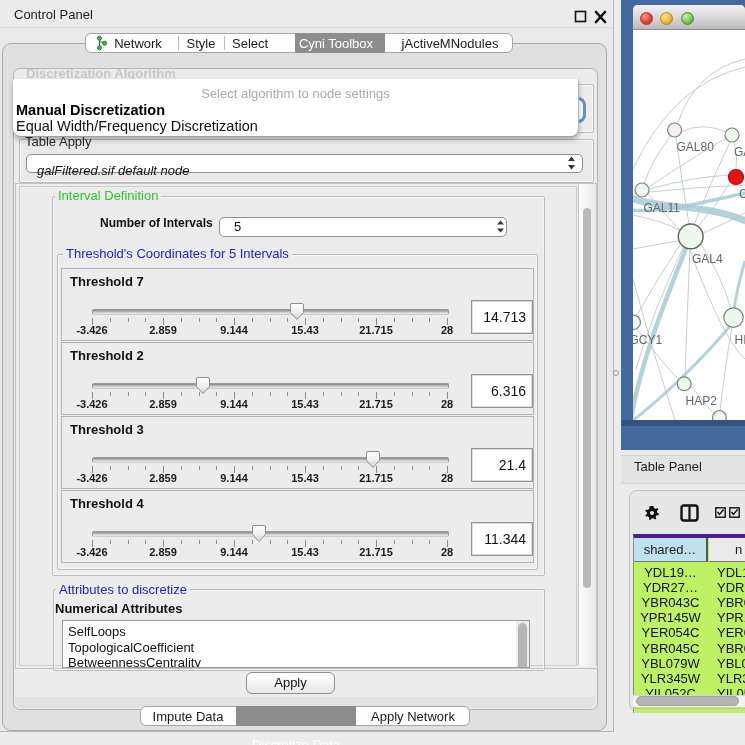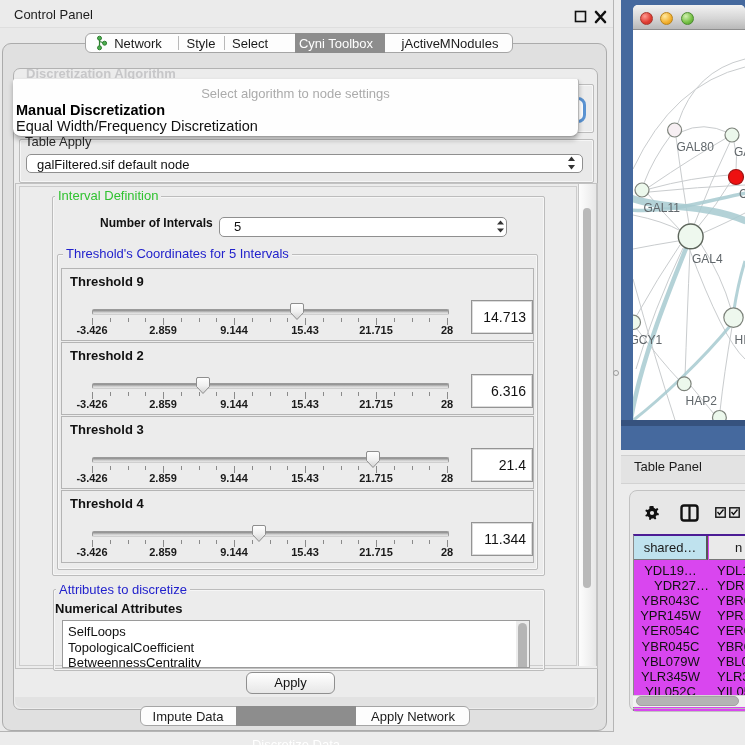--- a/index.html
+++ b/index.html
@@ -63,22 +63,22 @@
   
   #bluframe{left:621px;top:0;width:124px;height:450px;background:#45699e;}
   #netwin{left:633px;top:5px;width:112px;height:415px;background:#fff;border-radius:5px 5px 0 0;}
   #nettitle{left:0;top:0;width:112px;height:24px;border-radius:5px 5px 0 0;
             background:linear-gradient(#f2f2f2,#d6d6d6 55%,#b9b9b9);border-bottom:1px solid #8e8e8e;}
   .light{position:absolute;top:6.5px;width:11px;height:11px;border-radius:50%;}
   #tpbar{left:621px;top:455px;width:124px;height:27px;background:#e3e3e3;
          border-top:1px solid #cfcfcf;border-bottom:1px solid #d2d2d2;}
   #toolpanel{left:629px;top:490px;width:130px;height:220px;background:#e7e7e7;
              border:1px solid #c2c2c2;border-radius:8px 0 0 8px;}
-  #ytable{left:633px;top:534px;width:112px;height:175px;background:#d946ef;
-          border-top:2px solid #4c1d95;border-left:1px solid #8a8a8a;font-size:13px;}
+  #ytable{left:633px;top:534px;width:112px;height:175px;background:#bef264;
+          border-top:4px solid #4c1d95;border-left:1px solid #8a8a8a;font-size:13px;}
   .trow{position:absolute;width:73px;text-align:center;color:#111;}
   .trow2{position:absolute;left:83px;color:#111;}
 </style>
 </head>
 <body>
 
 <div class="abs" style="left:0;top:731px;width:621px;height:14px;background:#ececec;"></div>
 
 <div class="abs" id="cpwin"></div>
 <div class="abs" style="left:0;top:0;width:613px;height:27px;background:#ebebeb;border-bottom:1px solid #dedede;"></div>
@@ -109,21 +109,21 @@
 <div class="tabtxt" style="left:295px;top:36px;width:82px;color:#fff;">Cyni Toolbox</div>
 <div class="tabtxt" style="left:390px;top:36px;width:120px;">jActiveMNodules</div>
 
 <div class="group" style="left:19px;top:84px;width:573px;height:47px;background:#ececec;"></div>
 <div class="lbl" style="left:26px;top:66px;font-size:13px;color:#c7c7c9;font-weight:bold;">Discretization Algorithm</div>
 <div class="combo" style="left:30px;top:97px;width:550px;height:20px;border:3px solid #5a93d2;border-radius:8px;"></div>
 
 <div class="group" style="left:19px;top:139px;width:573px;height:42px;background:#e9e9e9;"></div>
 <div class="lbl" style="left:25px;top:134px;font-size:13px;color:#2a2a2a;">Table Apply</div>
 <div class="combo" style="left:26px;top:154px;width:555px;height:17px;">
-  <span style="position:absolute;left:10px;top:2px;">galFiltered.sif default node</span>
+  <span style="position:absolute;left:10px;top:8px;font-style:italic;">galFiltered.sif default node</span>
 </div>
 <svg class="abs arrows" style="left:567px;top:156px;" width="9" height="14" viewBox="0 0 9 14">
   <path d="M4.5 0.5 L8 5 L1 5 Z" fill="#333"></path>
     <path d="M4.5 13.5 L8 9 L1 9 Z" fill="#333"></path>
 </svg>
 
 <div class="abs" style="left:15px;top:183px;width:581px;height:484px;border:1px solid #c2c2c2;background:#ececec;"></div>
 <div class="abs" id="vscroll"></div>
 <div class="abs" id="vthumb"></div>
 <div class="abs" style="left:19px;top:186px;width:556px;height:478px;border:1px solid #cccccc;background:#ececec;"></div>
@@ -147,21 +147,21 @@
     <defs>
       <linearGradient id="thg" x1="0" y1="0" x2="0" y2="1">
         <stop offset="0" stop-color="#ffffff"></stop>
         <stop offset="0.5" stop-color="#f0f0f0"></stop>
         <stop offset="1" stop-color="#d2d2d2"></stop>
       </linearGradient>
     </defs>
   </svg>
 
 <div class="thp" style="top:268px;">
-  <div class="thtitle">Threshold 9</div>
+  <div class="thtitle">Threshold 7</div>
   <div class="track"></div>
   <div class="tick" style="left:30.0px;top:49px;height:7px;"></div>
   <div class="tick" style="left:47.8px;top:49px;height:4px;"></div>
   <div class="tick" style="left:65.5px;top:49px;height:4px;"></div>
   <div class="tick" style="left:83.2px;top:49px;height:4px;"></div>
   <div class="tick" style="left:101.0px;top:49px;height:7px;"></div>
   <div class="tick" style="left:118.8px;top:49px;height:4px;"></div>
   <div class="tick" style="left:136.5px;top:49px;height:4px;"></div>
   <div class="tick" style="left:154.2px;top:49px;height:4px;"></div>
   <div class="tick" style="left:172.0px;top:49px;height:7px;"></div>
@@ -411,21 +411,21 @@
 </svg>
 
 <div class="abs" id="ytable">
   <div style="position:absolute;left:0;top:0;width:72px;height:23px;background:#bfe2ee;
        border-right:2px solid #555;border-bottom:1px solid #777;
        text-align:center;line-height:23px;color:#1a1a1a;">shared…</div>
   <div style="position:absolute;left:75px;top:0;width:40px;height:23px;background:#eaeaea;
        border-bottom:1px solid #777;color:#1a1a1a;padding-left:26px;line-height:23px;">n</div>
   <div class="trow" style="top:27.0px;">YDL19…</div>
   <div class="trow2" style="top:27.0px;">YDL194W</div>
-  <div class="trow" style="top:42.1px;padding-left:11px;">YDR27…</div>
+  <div class="trow" style="top:42.1px;">YDR27…</div>
   <div class="trow2" style="top:42.1px;">YDR277C</div>
   <div class="trow" style="top:57.2px;">YBR043C</div>
   <div class="trow2" style="top:57.2px;">YBR043C</div>
   <div class="trow" style="top:72.3px;">YPR145W</div>
   <div class="trow2" style="top:72.3px;">YPR145W</div>
   <div class="trow" style="top:87.4px;">YER054C</div>
   <div class="trow2" style="top:87.4px;">YER054C</div>
   <div class="trow" style="top:102.5px;">YBR045C</div>
   <div class="trow2" style="top:102.5px;">YBR045C</div>
   <div class="trow" style="top:117.6px;">YBL079W</div>

